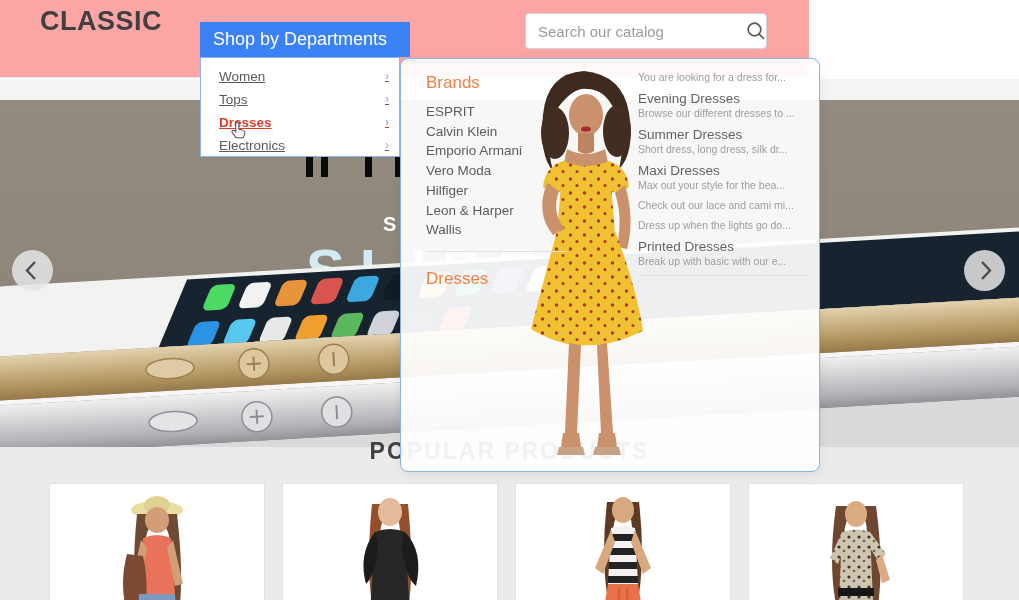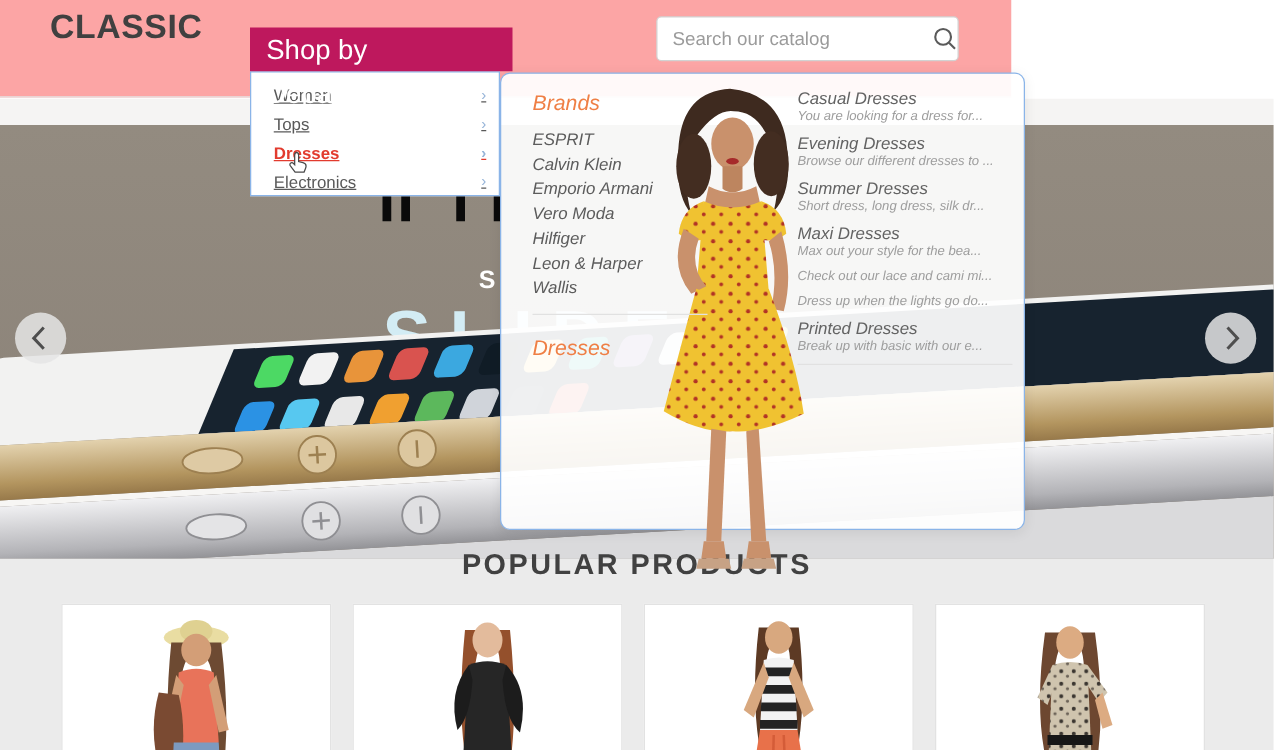--- a/index.html
+++ b/index.html
@@ -60,36 +60,36 @@
 
   
   .products-section { position:absolute; left:0; top:447px; width:1019px; height:153px;
                       background:#ebebeb; z-index:0; }
   .section-title { position:absolute; left:0; top:438px; width:1019px; text-align:center;
                    font-size:23px; font-weight:bold; letter-spacing:2px; color:#414141; z-index:1; }
   .card { position:absolute; top:483px; width:216px; height:200px; background:#fff;
           border:1px solid #e2e2e2; cursor:pointer; z-index:1; display:flex; justify-content:center; }
 
   
-  .dept-btn { position:absolute; left:200px; top:22px; width:210px; height:35px; background:#be185d;
-              color:#fff; font-size:22px; text-align:left; padding-left:13px; border:0;
+  .dept-btn { position:absolute; left:200px; top:22px; width:210px; height:35px; background:#3b82f6;
+              color:#fff; font-size:18px; text-align:left; padding-left:13px; border:0;
               line-height:35px; cursor:pointer; z-index:11; font-family:inherit; }
   .dropdown { position:absolute; left:200px; top:57px; width:200px; height:100px; background:#fff;
               border:1px solid #8ab4e8; z-index:10; padding-top:7px; }
   .dd-item { position:relative; height:23px; line-height:23px; padding:0 10px 0 18px;
              font-size:13.5px; color:#595959; cursor:pointer; display:flex;
              align-items:center; justify-content:space-between;text-decoration:underline; }
   .dd-item .chev { font-size:12px; color:#96b4d8; }
   .dd-item.active { color:#e23b2e; font-weight:bold; }
   .cursor-hand { position:absolute; left:30px; top:10px; z-index:12; }
 
   
-  .mega { position:absolute; left:400px; top:58px; width:420px; height:366px;
+  .mega { position:absolute; left:400px; top:58px; width:420px; height:414px;
           background:rgba(255,255,255,.93); border:1px solid #8ab4e8; border-radius:8px;
-          box-shadow:0 2px 10px rgba(0,0,0,.08); z-index:5;font-style:italic; }
+          box-shadow:0 2px 10px rgba(0,0,0,.08); z-index:5; }
   .mega-col-left { position:absolute; left:25px; top:14px; width:140px; }
   .mega-heading { font-size:17px; color:#ef7f45; margin-bottom:9px; cursor:pointer; }
   .brand-item { font-size:13.5px; color:#5c5c5c; line-height:19.7px; cursor:pointer;
                 white-space:nowrap; }
   .mega-divider { height:1px; background:#e1e1e1; margin-top:11px; }
   .heading-dresses { margin-top:17px; margin-bottom:0; }
   .mega-model { position:absolute; left:68px; top:4px; width:235px; height:406px; }
   .mega-col-right { position:absolute; left:237px; top:12px; width:172px; }
   .cat-item { margin-bottom:7px; cursor:pointer; }
   .cat-name { font-size:13.5px; color:#636363; line-height:16px; }
@@ -274,21 +274,20 @@
     <div class="brand-item">Vero Moda</div>
     <div class="brand-item">Hilfiger</div>
     <div class="brand-item">Leon &amp; Harper</div>
     <div class="brand-item">Wallis</div>
     <div class="mega-divider"></div>
     <div class="mega-heading heading-dresses">Dresses</div>
   </div>
 
   <div class="mega-col-right">
     <div class="cat-item">
-      <div class="cat-name">Casual Dresses</div>
       <div class="cat-desc">You are looking for a dress for...</div>
     </div>
     <div class="cat-item">
       <div class="cat-name">Evening Dresses</div>
       <div class="cat-desc">Browse our different dresses to ...</div>
     </div>
     <div class="cat-item">
       <div class="cat-name">Summer Dresses</div>
       <div class="cat-desc">Short dress, long dress, silk dr...</div>
     </div>

